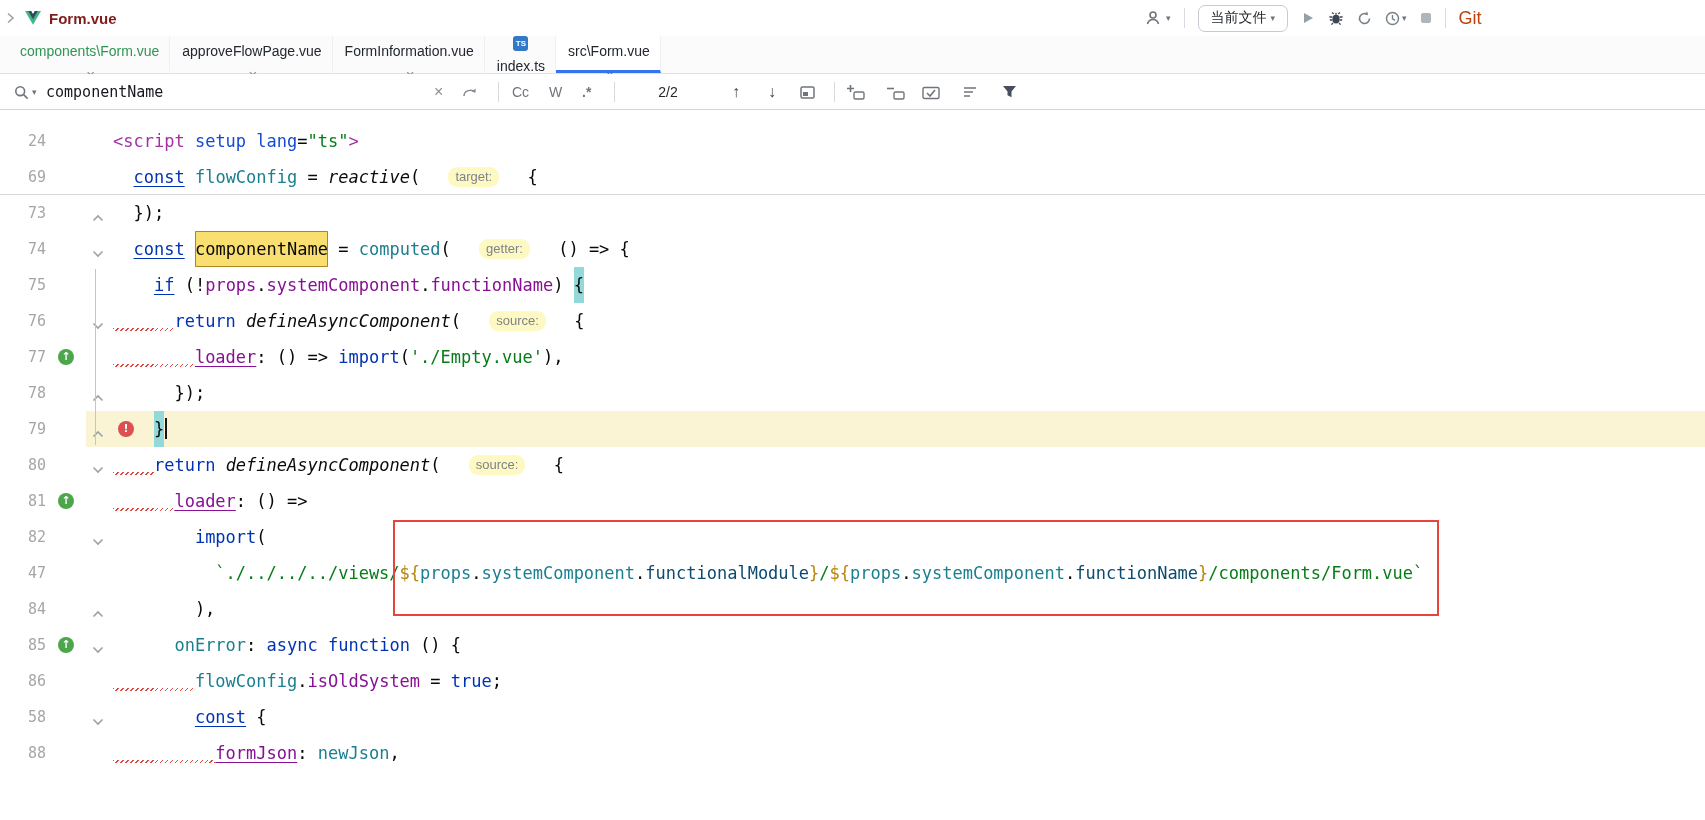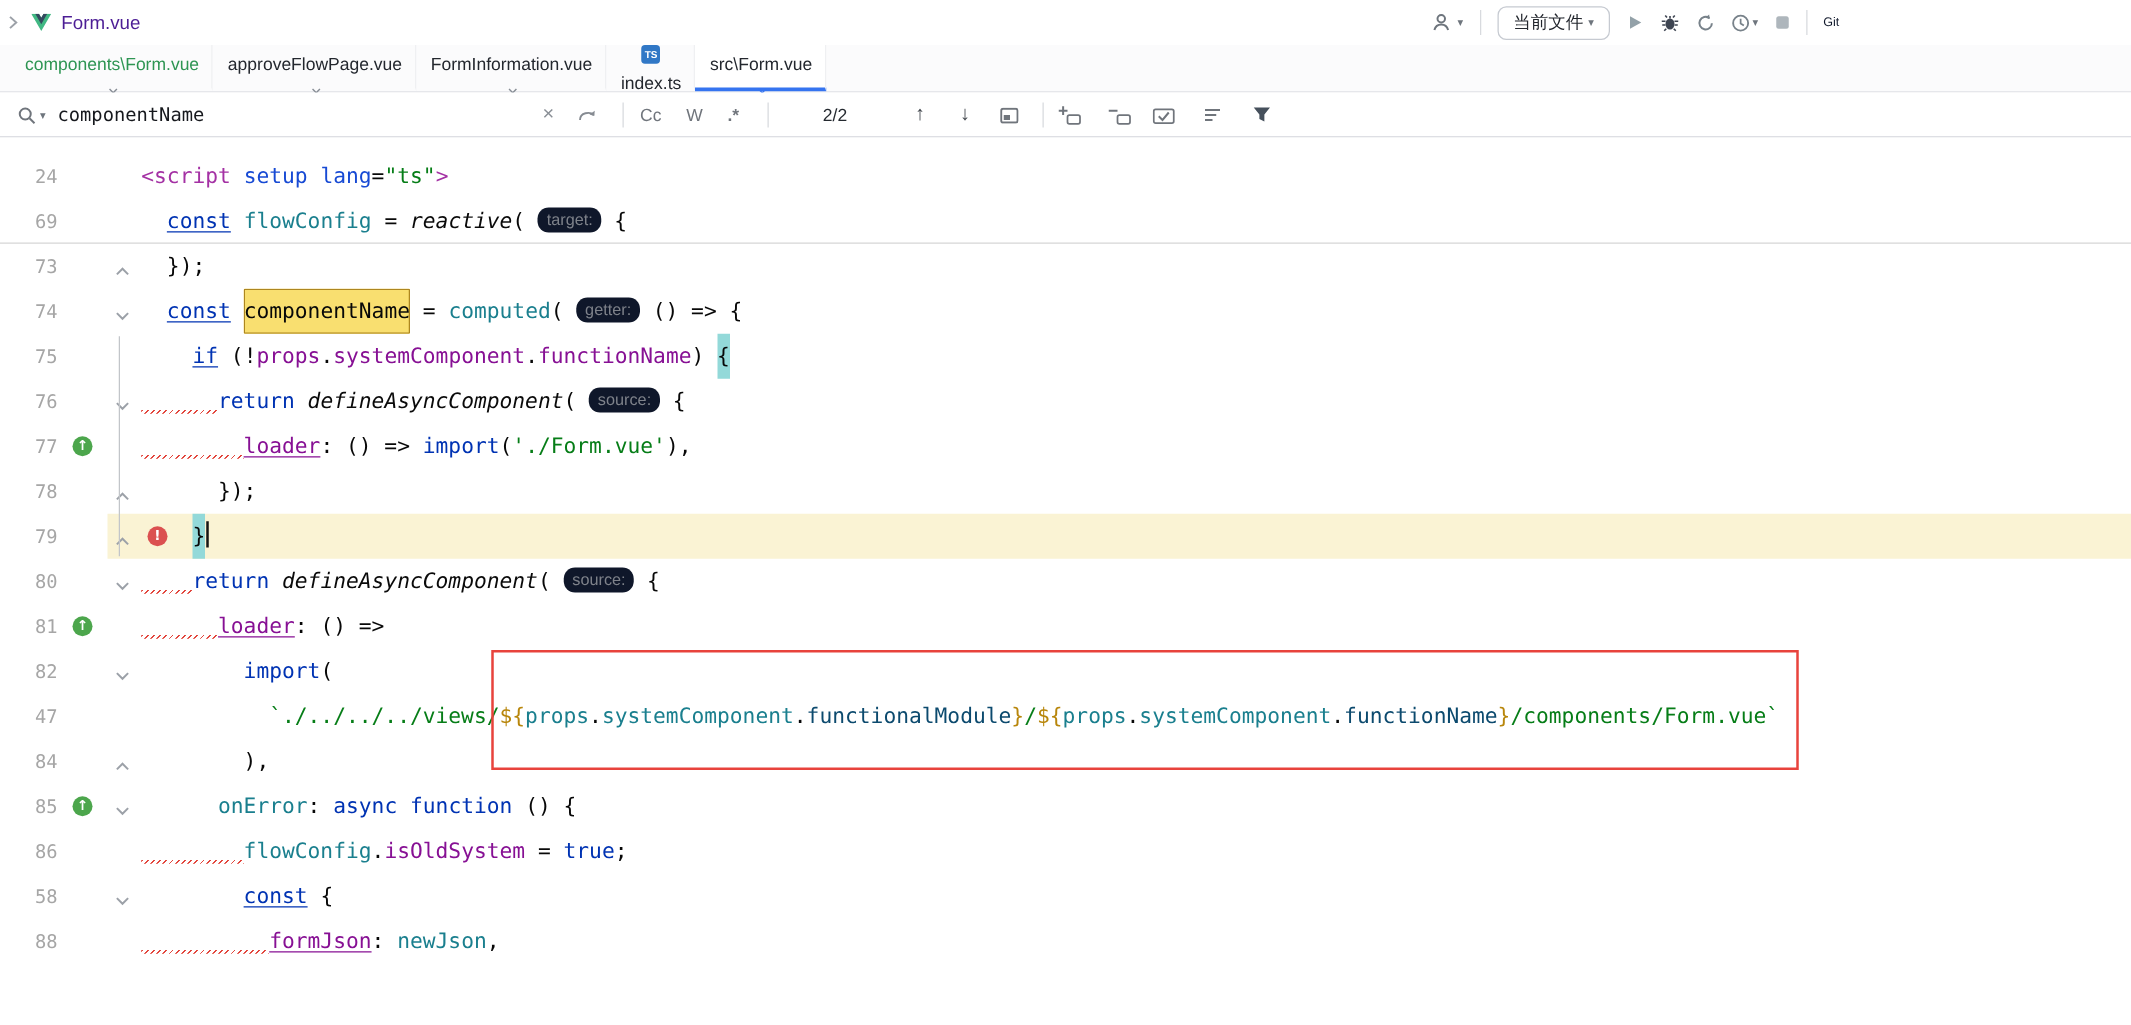--- a/index.html
+++ b/index.html
@@ -4,27 +4,27 @@
 <style>
   * { margin:0; padding:0; box-sizing:border-box; }
   html,body { background:#fff; }
   .app{ position:relative; width:1705px; height:820px; background:#fff; overflow:hidden;
         font-family:"Liberation Sans",sans-serif; }
 
   
   .titlebar{ position:absolute; top:0; left:0; right:0; height:36px; display:flex; align-items:center; padding-left:6px; background:#fff; }
   .tb-chev{ display:inline-flex; margin-right:4px; }
   .tb-logo{ display:inline-flex; margin-left:6px; }
-  .tb-title{ font-weight:normal; font-size:15px; color:#4c1d95; margin-left:8px; }
+  .tb-title{ font-weight:bold; font-size:15px; color:#7f1d1d; margin-left:8px; }
   .tb-right{ position:absolute; left:1146px; top:0; height:36px; display:flex; align-items:center; gap:13px; }
   .tb-ico{ display:inline-flex; align-items:center; gap:2px; cursor:pointer; }
   .dd{ font-size:9px; color:#6E757D; }
   .v-div{ width:1px; height:20px; background:#D8DADE; }
   .cfg-btn{ display:inline-flex; align-items:center; gap:4px; height:27px; padding:0 12px; border:1px solid #C6CAD1; border-radius:7px; background:#fff; font-size:14px; color:#23272E; cursor:pointer; font-family:"Liberation Sans",sans-serif; }
-  .git-label{ font-size:10px; color:#0f172a; cursor:pointer; }
+  .git-label{ font-size:18px; color:#c2410c; cursor:pointer; }
 
   
   .tabbar{ position:absolute; top:36px; left:0; right:0; height:38px; background:#FBFBFC; border-bottom:1px solid #DFE1E5; display:flex; align-items:stretch; padding-left:8px; }
   .tab{ display:flex; align-items:center; gap:7px; padding:0 10px 0 12px; border-right:1px solid #EFF0F2; border-bottom:3px solid transparent; cursor:pointer; font-size:14px; color:#23272E; white-space:nowrap;flex-direction:column; }
   .tab.active{ background:#fff; border-bottom-color:#3574F0; }
   .tab-label.mod{ color:#2E9553; }
   .tab-close{ color:#878D95; font-size:15px; margin-left:2px; cursor:pointer; }
   .tab.active .tab-close{ color:#3574F0; }
   .ts-badge{ display:inline-block; width:15px; height:15px; background:#3178C6; color:#fff; font:bold 8px/15px "Liberation Sans",sans-serif; text-align:center; border-radius:3px; }
 
@@ -62,21 +62,21 @@
   .tag{ color:#A431A4; }
   .attr{ color:#174AD4; }
   .var{ color:#1A7F8E; }
   .prop{ color:#871094; }
   .propkey{ color:#871094; }
   .fni{ color:#0A0A0A; font-style:italic; }
   .fn2{ color:#1A7F8E; }
   .interp{ color:#B8860B; }
   .iprop{ color:#1A7F8E; }
   .iprop2{ color:#0c4a6e; }
-  .hint{ display:inline-block; background:#0f172a; color:#7E828A; font:13px/20px "Liberation Sans",sans-serif; border-radius:9px; padding:0 7px; vertical-align:2px; margin:0 0; }
+  .hint{ display:inline-block; background:#fef9c3; color:#7E828A; font:13px/20px "Liberation Sans",sans-serif; border-radius:9px; padding:0 7px; vertical-align:2px; margin:0 18px; }
   .u{ text-decoration:underline; text-underline-offset:3px; text-decoration-thickness:1px; }
   .squig{ background:repeating-linear-gradient(135deg,#E2453C 0 1px,rgba(0,0,0,0) 1px 3.5px) 0 25px / 100% 3px no-repeat; }
   .hl-search{ background:#F9DF70; box-shadow:inset 0 0 0 1px #AD861F; border-radius:1px; }
   .hl-brace{ background:#93D9D9; }
   .caret{ display:inline-block; width:2px; height:21px; background:#151515; vertical-align:-4px; margin-left:1px; }
   .region-line{ position:absolute; left:95px; top:159px; width:1px; height:176px; background:#C2C5C9; }
   .red-box{ position:absolute; left:393px; top:410px; width:1046px; height:96px; border:2px solid #E8433C; z-index:5; pointer-events:none; }
 </style>
 </head>
 <body>
@@ -282,21 +282,21 @@
         <div class="row">
           <span class="lnum">76</span>
           <span class="fold"><svg width="12" height="8" viewBox="0 0 12 8">
               <polyline points="1.5,1.5 6,6 10.5,1.5" fill="none" stroke="#9CA1A8" stroke-width="1.6"></polyline>
             </svg></span>
           <span class="ct"><span class="tk plain squig">      </span><span class="tk kw">return</span><span class="tk plain"> </span><span class="tk fni">defineAsyncComponent</span><span class="tk plain">( </span><span class="tk hint">source:</span><span class="tk plain"> {</span></span>
         </div>
         <div class="row">
           <span class="lnum">77</span>
           <span class="gicon">↑</span>
-          <span class="ct"><span class="tk plain squig">        </span><span class="tk propkey u">loader</span><span class="tk plain">: () =&gt; </span><span class="tk kw">import</span><span class="tk plain">(</span><span class="tk str">'./Form.vue'</span><span class="tk plain">),</span></span>
+          <span class="ct"><span class="tk plain squig">        </span><span class="tk propkey u">loader</span><span class="tk plain">: () =&gt; </span><span class="tk kw">import</span><span class="tk plain">(</span><span class="tk str">'./Empty.vue'</span><span class="tk plain">),</span></span>
         </div>
         <div class="row">
           <span class="lnum">78</span>
           <span class="fold"><svg width="12" height="8" viewBox="0 0 12 8">
               <polyline points="1.5,6.5 6,2 10.5,6.5" fill="none" stroke="#9CA1A8" stroke-width="1.6"></polyline>
             </svg></span>
           <span class="ct"><span class="tk plain">      });</span></span>
         </div>
         <div class="row current">
           <span class="lnum">79</span>

